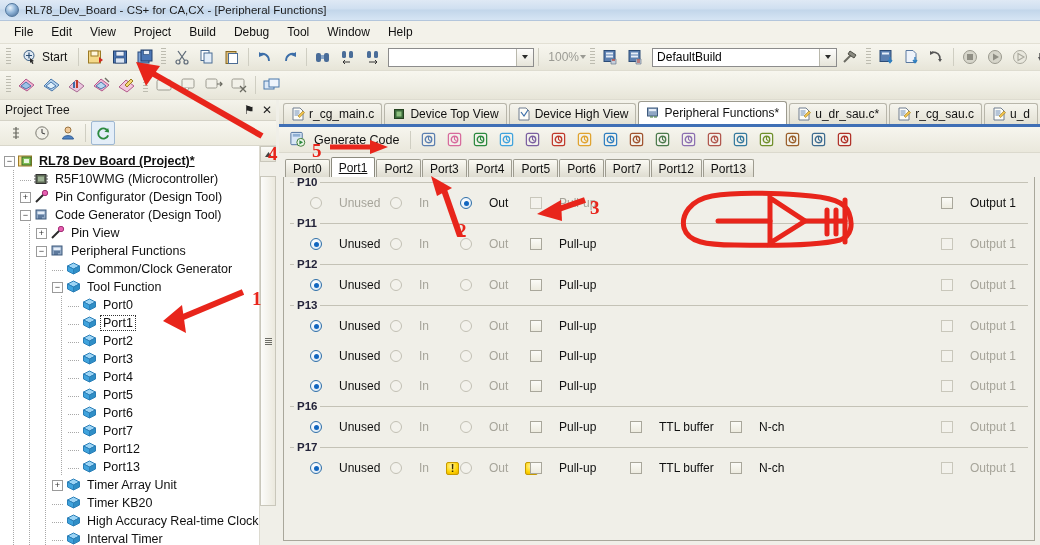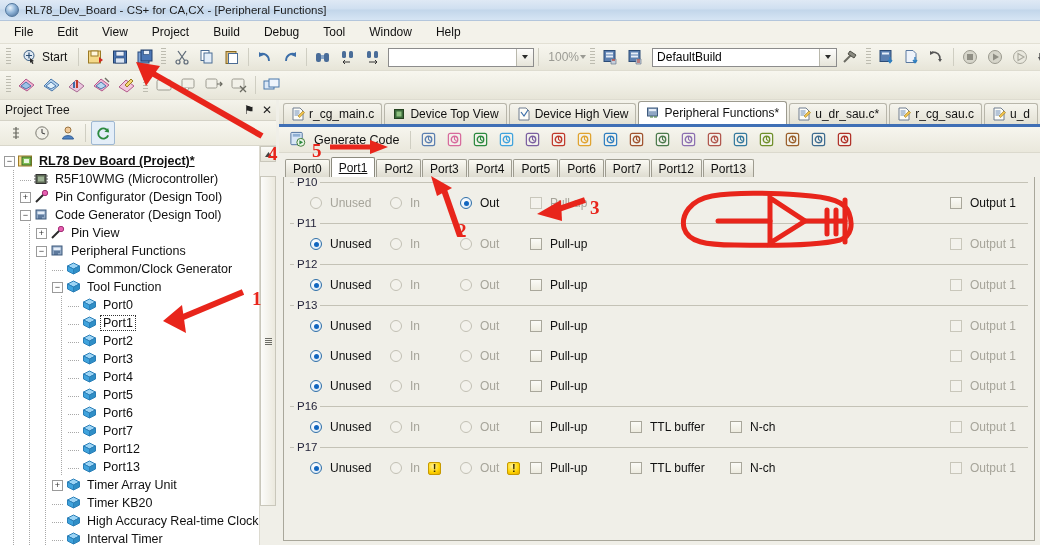--- a/index.html
+++ b/index.html
@@ -21,21 +21,21 @@
   }
   .app-icon{
     width:14px;height:14px;border-radius:50%;
     background:radial-gradient(circle at 35% 32%,#e8f2fb 0%,#8fb4d8 45%,#40648e 100%);
     border:1px solid #52779e;box-sizing:border-box;flex:none;
   }
   .title-text{font-size:11.5px;color:#1c1c1c;}
 
   
   .menubar{
-    height:22px;display:flex;align-items:center;padding-left:6px;gap:8px;
+    height:22px;display:flex;align-items:center;padding-left:6px;gap:2px;
     background:#f3f2ea;border-bottom:1px solid #e2e0d4;
   }
   .menuitem{padding:2px 8px 3px;font-size:12px;color:#111;cursor:default;}
 
   
   .toolbar-row{
     height:26px;display:flex;align-items:center;gap:1px;padding-left:3px;
     background:linear-gradient(to bottom,#f7f6ef 0%,#efeee4 55%,#e7e5d8 100%);
     border-bottom:1px solid #dedcd0;
   }
@@ -131,31 +131,31 @@
     background:linear-gradient(to bottom,#fbfaf4,#dedcd0);
     border:1px solid #9e9c90;border-bottom:none;border-radius:2px 2px 0 0;cursor:default;flex:none;
   }
   .ptab.active{background:#fff;height:20px;text-decoration:underline;border-color:#8b8a7e;}
 
   .portbody{
     position:absolute;left:4px;right:5px;top:24px;bottom:4px;
     background:#f0efe8;border:1px solid #a9a79b;border-top:none;overflow:hidden;
   }
   .grp{position:relative;margin:0 6px;}
-  .grp-line{position:relative;height:11px;}
+  .grp-line{position:relative;height:11px;font-weight:bold;}
   .grp-line:before{
     content:"";position:absolute;left:0;right:0;top:5px;height:1px;background:#c4c2b6;
   }
   .grp-label{
     position:absolute;left:4px;top:-1px;background:#f0efe8;padding:0 3px;
     font-size:11.5px;color:#24243a;z-index:2;
   }
   .grp-row{height:30px;display:flex;align-items:center;position:relative;}
 
-  .ctl{display:flex;align-items:center;gap:8px;position:absolute;white-space:nowrap;font-size:12px;}
+  .ctl{display:flex;align-items:center;gap:17px;position:absolute;white-space:nowrap;font-size:12px;}
   .radio{
     width:12px;height:12px;border-radius:50%;box-sizing:border-box;flex:none;
     border:1px solid #9b9b94;background:radial-gradient(circle at 38% 32%,#ffffff 0%,#eceade 70%,#dedcd0 100%);
     display:flex;align-items:center;justify-content:center;
   }
   .radio.on{border-color:#2f6fa8;background:radial-gradient(circle at 38% 32%,#ffffff 0%,#e8f1f9 55%,#cfe0ef 100%);}
   .radio.on:after{content:"";width:5px;height:5px;border-radius:50%;background:#1166c0;}
   .radio.dis{border-color:#c2c0b4;background:#f3f2ec;}
   .cb{
     width:12px;height:12px;box-sizing:border-box;flex:none;

